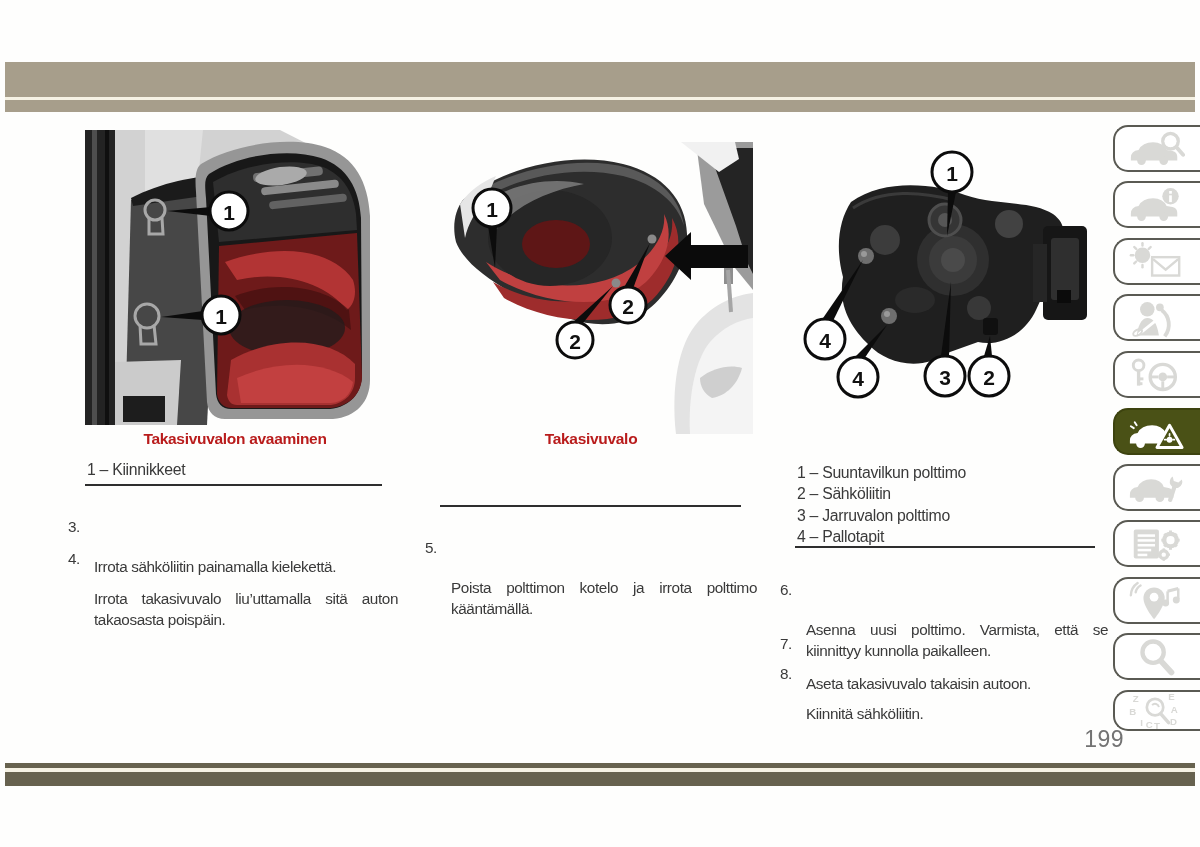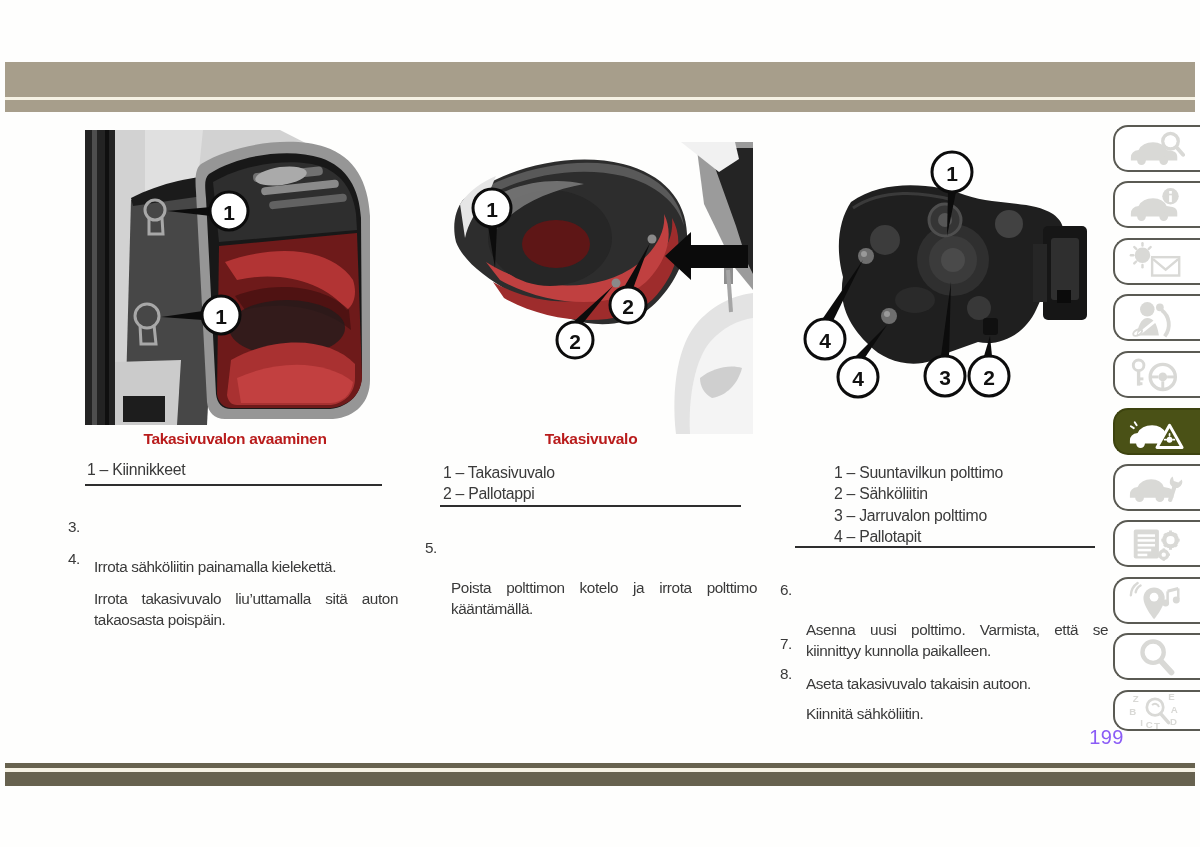--- a/index.html
+++ b/index.html
@@ -25,22 +25,22 @@
   .legend { position:absolute; font-size:15.8px; letter-spacing:-0.3px;
             line-height:21.3px; color:#3a3a3a; }
   .legend-rule { position:absolute; height:2px; background:#2e2e2e; }
 
   .step { position:absolute; display:flex; font-size:15.3px;
           letter-spacing:-0.4px; line-height:20.5px; color:#3a3a3a; }
   .step .num { width:26px; flex:0 0 26px; }
   .step .txt { flex:1; text-align:justify;margin-top:40px; }
 
   .page-number { position:absolute; left:1074px; top:726px; width:50px;
-                 text-align:right; font-size:20px; letter-spacing:0.5px;
-                 color:#8b5cf6; }
+                 text-align:right; font-size:23px; letter-spacing:0.5px;
+                 color:#737373; }
 
   .tab { position:absolute; left:1113px; width:96px; height:47px;
          background:#ffffff; border:2px solid #5a5a53; border-right:none;
          border-radius:15px 0 0 15px; box-sizing:border-box;
          display:flex; align-items:center; color:#d9d9d6; }
   .tab svg { margin-left:12px; }
   .tab.active { background:#4a5116; border-color:#3d430f; color:#ffffff; }
   .cutout { fill:#ffffff; }
   .tab.active .cutout { fill:#4a5116; }
 
@@ -197,27 +197,23 @@
   </svg>
 
   <div class="caption" style="left:85px;top:430px;width:300px">Takasivuvalon avaaminen</div>
   <div class="caption" style="left:440px;top:430px;width:302px">Takasivuvalo</div>
 
   <div class="legend" style="left:87px;top:459px;">
     <div>1 – Kiinnikkeet</div>
   </div>
   <div class="legend-rule" style="left:85px;top:484px;width:297px"></div>
 
-  <div class="legend" style="left:443px;top:462px;">
-    <div>1 – Takasivuvalo</div>
-    <div>2 – Pallotappi</div>
-  </div>
   <div class="legend-rule" style="left:440px;top:505px;width:301px"></div>
 
-  <div class="legend" style="left:797px;top:462px;margin-left:37px;">
+  <div class="legend" style="left:797px;top:462px;">
     <div>1 – Suuntavilkun polttimo</div>
     <div>2 – Sähköliitin</div>
     <div>3 – Jarruvalon polttimo</div>
     <div>4 – Pallotapit</div>
   </div>
   <div class="legend-rule" style="left:795px;top:546px;width:300px"></div>
 
   <div class="step" style="left:68px;top:517px;width:330px">
     <span class="num">3.</span>
     <span class="txt">Irrota sähköliitin painamalla kielekettä.</span>

